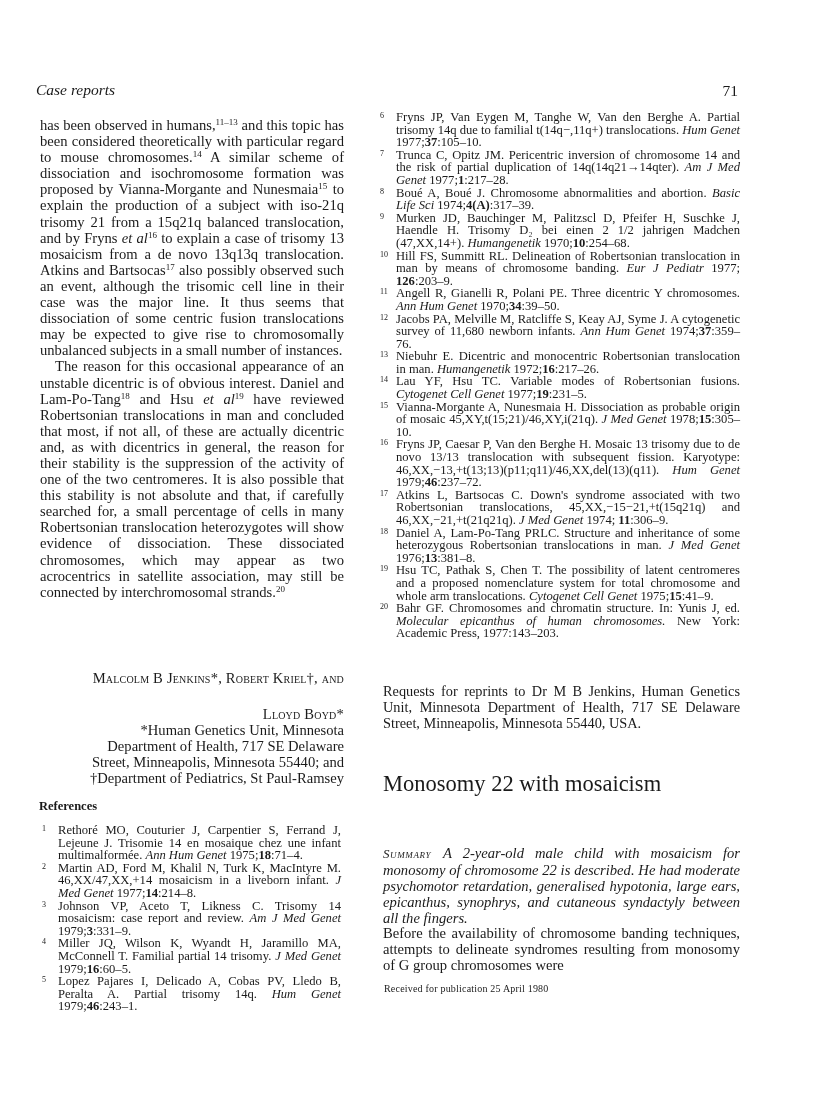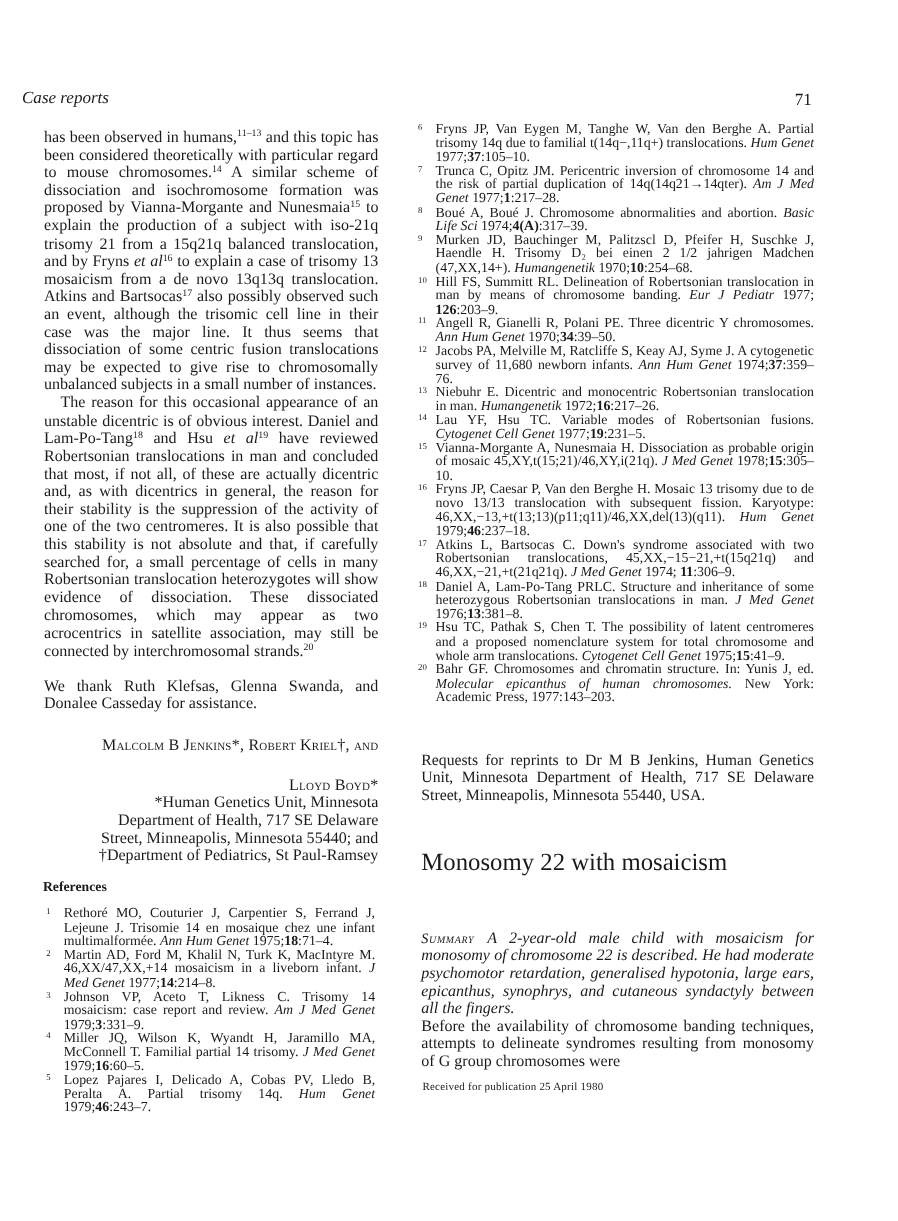--- a/index.html
+++ b/index.html
@@ -2,21 +2,21 @@
 <html><head>
   <meta charset="utf-8">
   <style>
     html, body { margin: 0; padding: 0; background: #ffffff; }
     body {
       width: 816px; height: 1110px; position: relative; overflow: hidden;
       font-family: "Liberation Serif", "DejaVu Serif", serif;
       color: #1a1a1a;
     }
     .running-head {
-      position: absolute; left: 20px; top: 81px;
+      position: absolute; left: 36px; top: 81px;
       font-style: italic; font-size: 15.5px;
     }
     .page-number {
       position: absolute; left: 708px; top: 82px; width: 30px; text-align: right;
       font-size: 15.5px;
     }
     .col-left {
       position: absolute; left: 40px; top: 117px; width: 304px;
       font-size: 14.6px; line-height: 16.1px; text-align: justify;
     }
@@ -69,53 +69,52 @@
   </style>
 </head>
 <body>
 
 <div class="running-head">Case reports</div>
 <div class="page-number">71</div>
 
 <div class="col-left">
   <p><span>has been observed in humans,</span><sup>11–13</sup><span> and this topic has been considered theoretically with particular regard to mouse chromosomes.</span><sup>14</sup><span> A similar scheme of dissociation and isochromosome formation was proposed by Vianna-Morgante and Nunesmaia</span><sup>15</sup><span> to explain the production of a subject with iso-21q trisomy 21 from a 15q21q balanced translocation, and by Fryns </span><i>et al</i><sup>16</sup><span> to explain a case of trisomy 13 mosaicism from a de novo 13q13q translocation. Atkins and Bartsocas</span><sup>17</sup><span> also possibly observed such an event, although the trisomic cell line in their case was the major line. It thus seems that dissociation of some centric fusion translocations may be expected to give rise to chromosomally unbalanced subjects in a small number of instances.</span></p>
   <p class="indent"><span>The reason for this occasional appearance of an unstable dicentric is of obvious interest. Daniel and Lam-Po-Tang</span><sup>18</sup><span> and Hsu </span><i>et al</i><sup>19</sup><span> have reviewed Robertsonian translocations in man and concluded that most, if not all, of these are actually dicentric and, as with dicentrics in general, the reason for their stability is the suppression of the activity of one of the two centromeres. It is also possible that this stability is not absolute and that, if carefully searched for, a small percentage of cells in many Robertsonian translocation heterozygotes will show evidence of dissociation. These dissociated chromosomes, which may appear as two acrocentrics in satellite association, may still be connected by interchromosomal strands.</span><sup>20</sup></p>
-  <p class="ack">We thank Ruth Klefsas, Glenna Swanda, and Donalee Casseday for assistance.</p>
 </div>
 
 <div class="authors">
   <div class="names">Malcolm B Jenkins*, Robert Kriel†, and</div>
   <div class="names">Lloyd Boyd*</div>
   <div class="aff">*Human Genetics Unit, Minnesota</div>
   <div class="aff">Department of Health, 717 SE Delaware</div>
   <div class="aff">Street, Minneapolis, Minnesota 55440; and</div>
   <div class="aff">†Department of Pediatrics, St Paul-Ramsey</div>
 </div>
 
 <div class="refs-heading">References</div>
 
 <ol class="refs refs-left">
     <li><span class="num">1</span><span>Rethoré MO, Couturier J, Carpentier S, Ferrand J, Lejeune J. Trisomie 14 en mosaique chez une infant multimalformée. </span><i>Ann Hum Genet</i><span> 1975;</span><b>18</b><span>:71–4.</span></li>
     <li><span class="num">2</span><span>Martin AD, Ford M, Khalil N, Turk K, MacIntyre M. 46,XX/47,XX,+14 mosaicism in a liveborn infant. </span><i>J Med Genet</i><span> 1977;</span><b>14</b><span>:214–8.</span></li>
     <li><span class="num">3</span><span>Johnson VP, Aceto T, Likness C. Trisomy 14 mosaicism: case report and review. </span><i>Am J Med Genet</i><span> 1979;</span><b>3</b><span>:331–9.</span></li>
     <li><span class="num">4</span><span>Miller JQ, Wilson K, Wyandt H, Jaramillo MA, McConnell T. Familial partial 14 trisomy. </span><i>J Med Genet</i><span> 1979;</span><b>16</b><span>:60–5.</span></li>
-    <li><span class="num">5</span><span>Lopez Pajares I, Delicado A, Cobas PV, Lledo B, Peralta A. Partial trisomy 14q. </span><i>Hum Genet</i><span> 1979;</span><b>46</b><span>:243–7.</span></li>
+    <li><span class="num">5</span><span>Lopez Pajares I, Delicado A, Cobas PV, Lledo B, Peralta A. Partial trisomy 14q. </span><i>Hum Genet</i><span> 1979;</span><b>46</b><span>:243–1.</span></li>
   </ol>
 <ol class="refs refs-right">
     <li><span class="num">6</span><span>Fryns JP, Van Eygen M, Tanghe W, Van den Berghe A. Partial trisomy 14q due to familial t(14q−,11q+) translocations. </span><i>Hum Genet</i><span> 1977;</span><b>37</b><span>:105–10.</span></li>
     <li><span class="num">7</span><span>Trunca C, Opitz JM. Pericentric inversion of chromosome 14 and the risk of partial duplication of 14q(14q21→14qter). </span><i>Am J Med Genet</i><span> 1977;</span><b>1</b><span>:217–28.</span></li>
     <li><span class="num">8</span><span>Boué A, Boué J. Chromosome abnormalities and abortion. </span><i>Basic Life Sci</i><span> 1974;</span><b>4(A)</b><span>:317–39.</span></li>
     <li><span class="num">9</span><span>Murken JD, Bauchinger M, Palitzscl D, Pfeifer H, Suschke J, Haendle H. Trisomy D₂ bei einen 2 1/2 jahrigen Madchen (47,XX,14+). </span><i>Humangenetik</i><span> 1970;</span><b>10</b><span>:254–68.</span></li>
     <li><span class="num">10</span><span>Hill FS, Summitt RL. Delineation of Robertsonian translocation in man by means of chromosome banding. </span><i>Eur J Pediatr</i><span> 1977; </span><b>126</b><span>:203–9.</span></li>
     <li><span class="num">11</span><span>Angell R, Gianelli R, Polani PE. Three dicentric Y chromosomes. </span><i>Ann Hum Genet</i><span> 1970;</span><b>34</b><span>:39–50.</span></li>
     <li><span class="num">12</span><span>Jacobs PA, Melville M, Ratcliffe S, Keay AJ, Syme J. A cytogenetic survey of 11,680 newborn infants. </span><i>Ann Hum Genet</i><span> 1974;</span><b>37</b><span>:359–76.</span></li>
     <li><span class="num">13</span><span>Niebuhr E. Dicentric and monocentric Robertsonian translocation in man. </span><i>Humangenetik</i><span> 1972;</span><b>16</b><span>:217–26.</span></li>
     <li><span class="num">14</span><span>Lau YF, Hsu TC. Variable modes of Robertsonian fusions. </span><i>Cytogenet Cell Genet</i><span> 1977;</span><b>19</b><span>:231–5.</span></li>
     <li><span class="num">15</span><span>Vianna-Morgante A, Nunesmaia H. Dissociation as probable origin of mosaic 45,XY,t(15;21)/46,XY,i(21q). </span><i>J Med Genet</i><span> 1978;</span><b>15</b><span>:305–10.</span></li>
-    <li><span class="num">16</span><span>Fryns JP, Caesar P, Van den Berghe H. Mosaic 13 trisomy due to de novo 13/13 translocation with subsequent fission. Karyotype: 46,XX,−13,+t(13;13)(p11;q11)/46,XX,del(13)(q11). </span><i>Hum Genet</i><span> 1979;</span><b>46</b><span>:237–18.</span></li>
+    <li><span class="num">16</span><span>Fryns JP, Caesar P, Van den Berghe H. Mosaic 13 trisomy due to de novo 13/13 translocation with subsequent fission. Karyotype: 46,XX,−13,+t(13;13)(p11;q11)/46,XX,del(13)(q11). </span><i>Hum Genet</i><span> 1979;</span><b>46</b><span>:237–72.</span></li>
     <li><span class="num">17</span><span>Atkins L, Bartsocas C. Down's syndrome associated with two Robertsonian translocations, 45,XX,−15−21,+t(15q21q) and 46,XX,−21,+t(21q21q). </span><i>J Med Genet</i><span> 1974; </span><b>11</b><span>:306–9.</span></li>
     <li><span class="num">18</span><span>Daniel A, Lam-Po-Tang PRLC. Structure and inheritance of some heterozygous Robertsonian translocations in man. </span><i>J Med Genet</i><span> 1976;</span><b>13</b><span>:381–8.</span></li>
     <li><span class="num">19</span><span>Hsu TC, Pathak S, Chen T. The possibility of latent centromeres and a proposed nomenclature system for total chromosome and whole arm translocations. </span><i>Cytogenet Cell Genet</i><span> 1975;</span><b>15</b><span>:41–9.</span></li>
     <li><span class="num">20</span><span>Bahr GF. Chromosomes and chromatin structure. In: Yunis J, ed. </span><i>Molecular epicanthus of human chromosomes.</i><span> New York: Academic Press, 1977:143–203.</span></li>
   </ol>
 
 <div class="reprint">Requests for reprints to Dr M B Jenkins, Human Genetics Unit, Minnesota Department of Health, 717 SE Delaware Street, Minneapolis, Minnesota 55440, USA.</div>
 
 <div class="article-title">Monosomy 22 with mosaicism</div>
 

